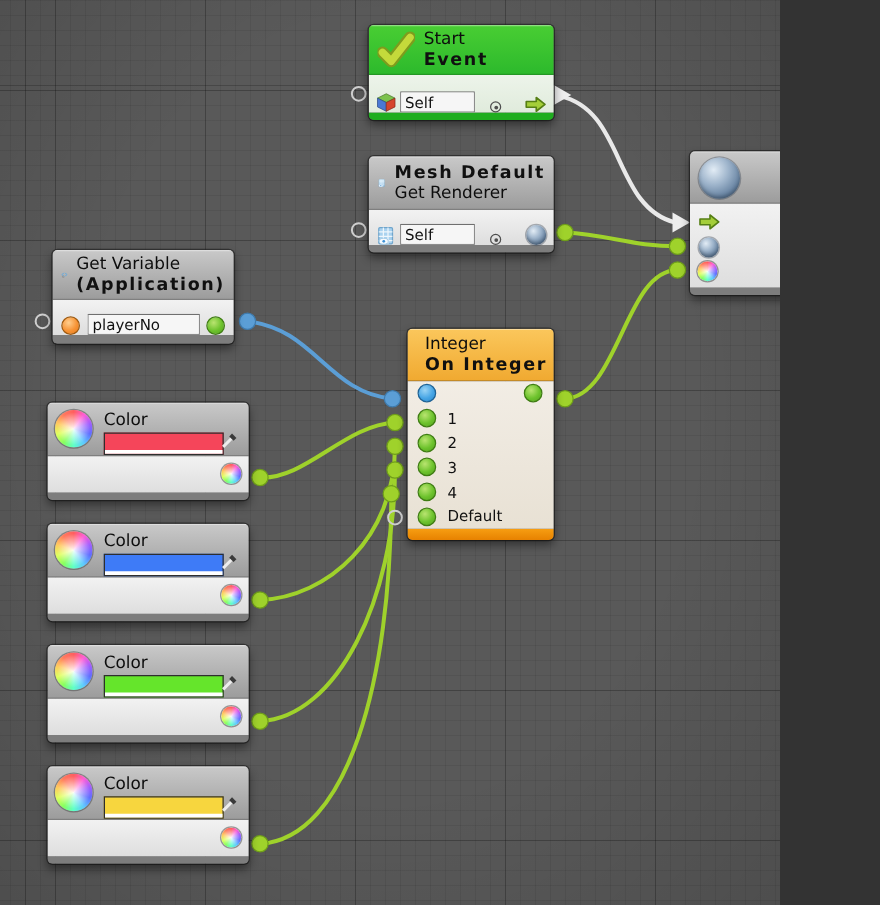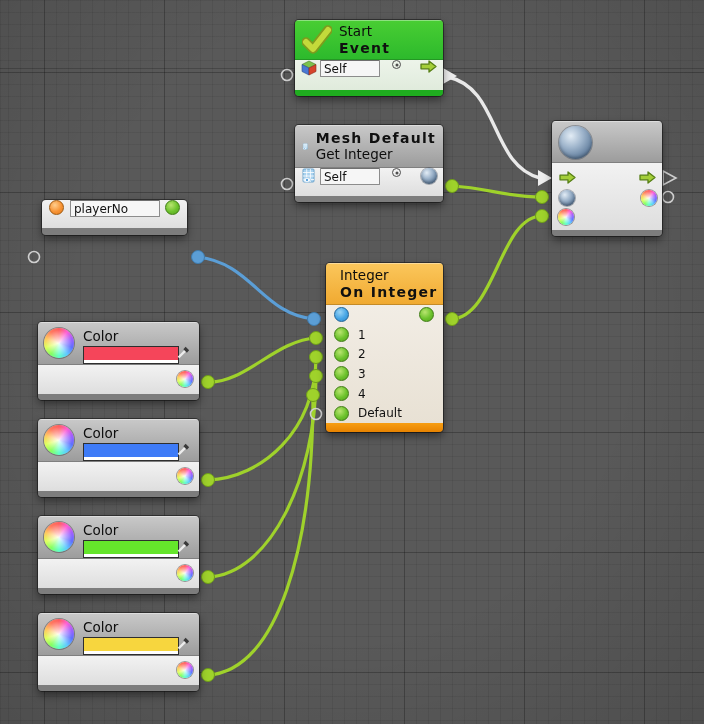--- a/index.html
+++ b/index.html
@@ -1,17 +1,17 @@
 <!DOCTYPE html>
 <html><head>
 <meta charset="utf-8">
 <style>
   html,body{margin:0;padding:0;background:#333;}
   .canvas{
-    position:relative;width:704px;height:724px;overflow:hidden;
+    position:relative;width:624px;height:724px;overflow:hidden;
     background-color:#595959;
     background-image:
       radial-gradient(ellipse at 50% 45%, rgba(0,0,0,0) 55%, rgba(0,0,0,.13) 100%),
       repeating-linear-gradient(to right, rgba(0,0,0,.20) 0 1px, transparent 1px 120px),
       repeating-linear-gradient(to bottom, rgba(0,0,0,.20) 0 1px, transparent 1px 120px),
       repeating-linear-gradient(to right, rgba(0,0,0,.065) 0 1px, transparent 1px 12px),
       repeating-linear-gradient(to bottom, rgba(0,0,0,.065) 0 1px, transparent 1px 12px);
     background-position:0 0,44px 0,0 72px,8px 0,0 0;
     font-family:"DejaVu Sans","Liberation Sans",sans-serif;
   }
@@ -19,21 +19,21 @@
   .node{position:absolute;z-index:2;border-radius:4px;overflow:hidden;
     box-shadow:0 4px 8px rgba(0,0,0,.45),0 0 0 1px rgba(35,35,35,.7);}
   .hdr{display:flex;align-items:center;gap:7px;padding:0 7px;
     box-shadow:inset 0 1px 0 rgba(255,255,255,.38), inset 0 -1px 0 rgba(0,0,0,.18);}
   .hdr-gray{background:linear-gradient(#C9C9C9,#9B9B9B);}
   .hdr-green{background:linear-gradient(#49CE33,#2CB92C);}
   .hdr-orange{background:linear-gradient(#FBC75C,#F0A930);}
   .titles{display:flex;flex-direction:column;line-height:1.18;}
   .title{font-size:13.5px;color:#0d0d0d;}
   .subtitle{font-size:14px;font-weight:bold;letter-spacing:1.3px;color:#101010;white-space:nowrap;}
-  .body{position:relative;display:flex;align-items:flex-start;}
+  .body{position:relative;display:flex;align-items:flex-end;}
   .body-light{background:linear-gradient(#F2F2F2,#DEDEDE);}
   .body-greenish{background:linear-gradient(#EDF4EA,#E0EBDC);}
   .body-beige{background:linear-gradient(#F2EDE5,#E8E1D4);}
   .ftr-gray{height:6px;background:#7D7D7D;}
   .ftr-green{height:6px;background:#1FAD1F;}
   .ftr-orange{height:9px;background:linear-gradient(#F79E12,#E78200);}
 
   .tfield{height:17px;background:#F6F6F6;border:1px solid #8C8C8C;border-top-color:#6F6F6F;
     font-family:"DejaVu Sans","Liberation Sans",sans-serif;font-size:12px;color:#111;
     padding:0 3px;box-sizing:border-box;border-radius:1px;}
@@ -181,38 +181,56 @@
               <stop offset="1" stop-color="#8FC3E8"></stop>
             </linearGradient>
           </defs>
         <rect x="5" y="1" width="20" height="26" rx="2" fill="url(#mg)" stroke="#6FA5CC"></rect>
         <path d="M10 1 V27 M15 1 V27 M20 1 V27 M5 8 H25 M5 14 H25 M5 20 H25" stroke="rgba(255,255,255,.8)" stroke-width="1.2" fill="none"></path>
         <ellipse cx="12" cy="23.5" rx="7" ry="4.5" fill="#F6FBFF" stroke="#9CC6E4"></ellipse>
         <circle cx="12" cy="23.5" r="2.2" fill="#3E92D6"></circle>
       </svg>
       <div class="titles">
         <span class="subtitle">Mesh Default</span>
-        <span class="title">Get Integer</span>
+        <span class="title">Get Renderer</span>
       </div>
     </div>
     <div class="body body-light">
       <svg width="15" height="15" viewBox="0 0 15 15">
         <rect x="2" y="1" width="11" height="13" rx="1" fill="#A9D2EF" stroke="#6FA5CC"></rect>
         <path d="M5.7 1 V14 M9.4 1 V14 M2 4.5 H13 M2 8 H13 M2 11.5 H13" stroke="rgba(255,255,255,.8)" stroke-width="1" fill="none"></path>
         <ellipse cx="6" cy="12" rx="3.6" ry="2.4" fill="#F6FBFF" stroke="#9CC6E4" stroke-width=".7"></ellipse>
         <circle cx="6" cy="12" r="1.1" fill="#3E92D6"></circle>
       </svg>
       <input class="tfield" style="width: 60px; margin-left: 4px;" value="Self">
       <span class="dotport" style="margin-left:12px;"></span>
       <span class="sphere sphere-port" style="margin-left:auto;"></span>
     </div>
     <div class="ftr-gray"></div>
   </div>
 
   <div class="node" id="node-get-variable">
+    <div class="hdr hdr-gray">
+      <svg width="30" height="28" viewBox="0 0 30 28">
+        <path d="M12 4 L4 12 L12 20" fill="none" stroke="#4FA8EC" stroke-width="4.4"></path>
+        <path d="M19 4 L27 12 L19 20" fill="none" stroke="#4FA8EC" stroke-width="4.4"></path>
+        <g stroke="#8F8F8F" stroke-width="2.2">
+          <line x1="9" y1="17" x2="9" y2="27"></line>
+            <line x1="4" y1="22" x2="14" y2="22"></line>
+          <line x1="5.5" y1="18.5" x2="12.5" y2="25.5"></line>
+            <line x1="12.5" y1="18.5" x2="5.5" y2="25.5"></line>
+        </g>
+        <circle cx="9" cy="22" r="3.6" fill="#A8A8A8" stroke="#707070"></circle>
+        <circle cx="9" cy="22" r="1.4" fill="#D8D8D8"></circle>
+      </svg>
+      <div class="titles">
+        <span class="title">Get Variable</span>
+        <span class="subtitle">(Application)</span>
+      </div>
+    </div>
     <div class="body body-light">
       <span class="cport cport-orange"></span>
       <input class="tfield" style="width: 90px; margin-left: 6px;" value="playerNo">
       <span class="cport cport-green" style="margin-left:auto;"></span>
     </div>
     <div class="ftr-gray" style="height:7px;"></div>
   </div>
 
   <div class="node" id="node-select">
     <div class="hdr hdr-orange">

